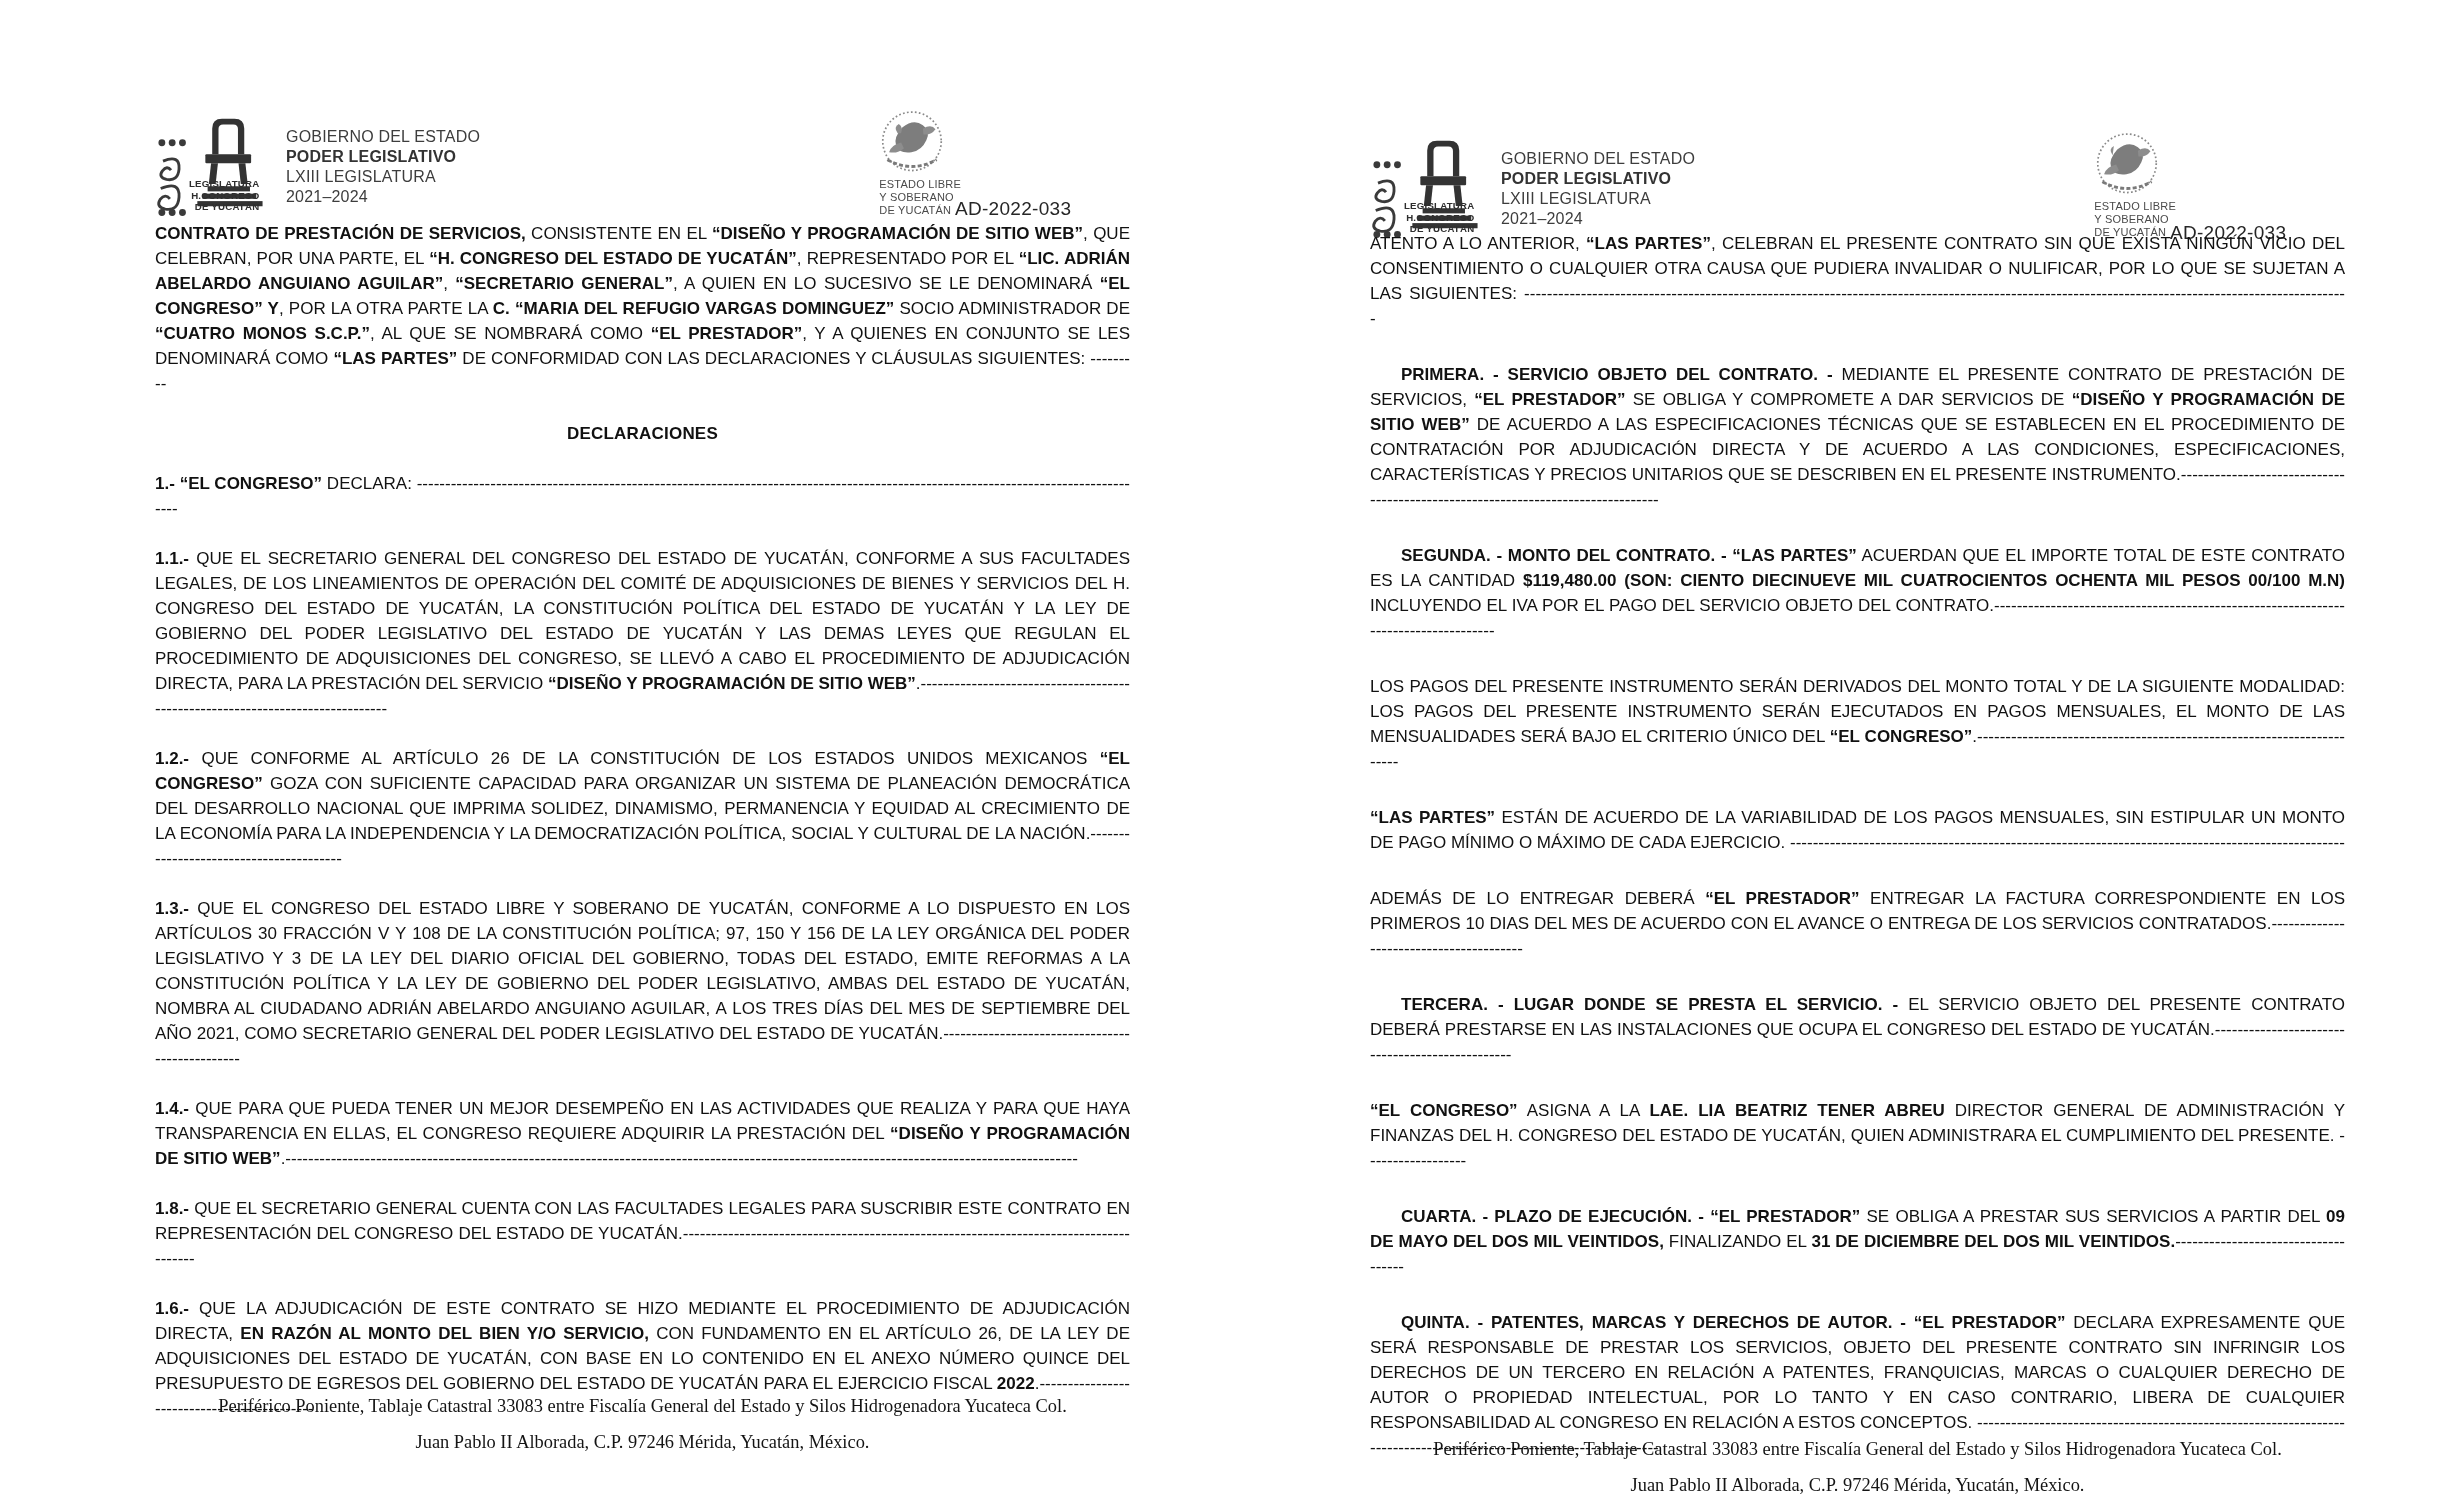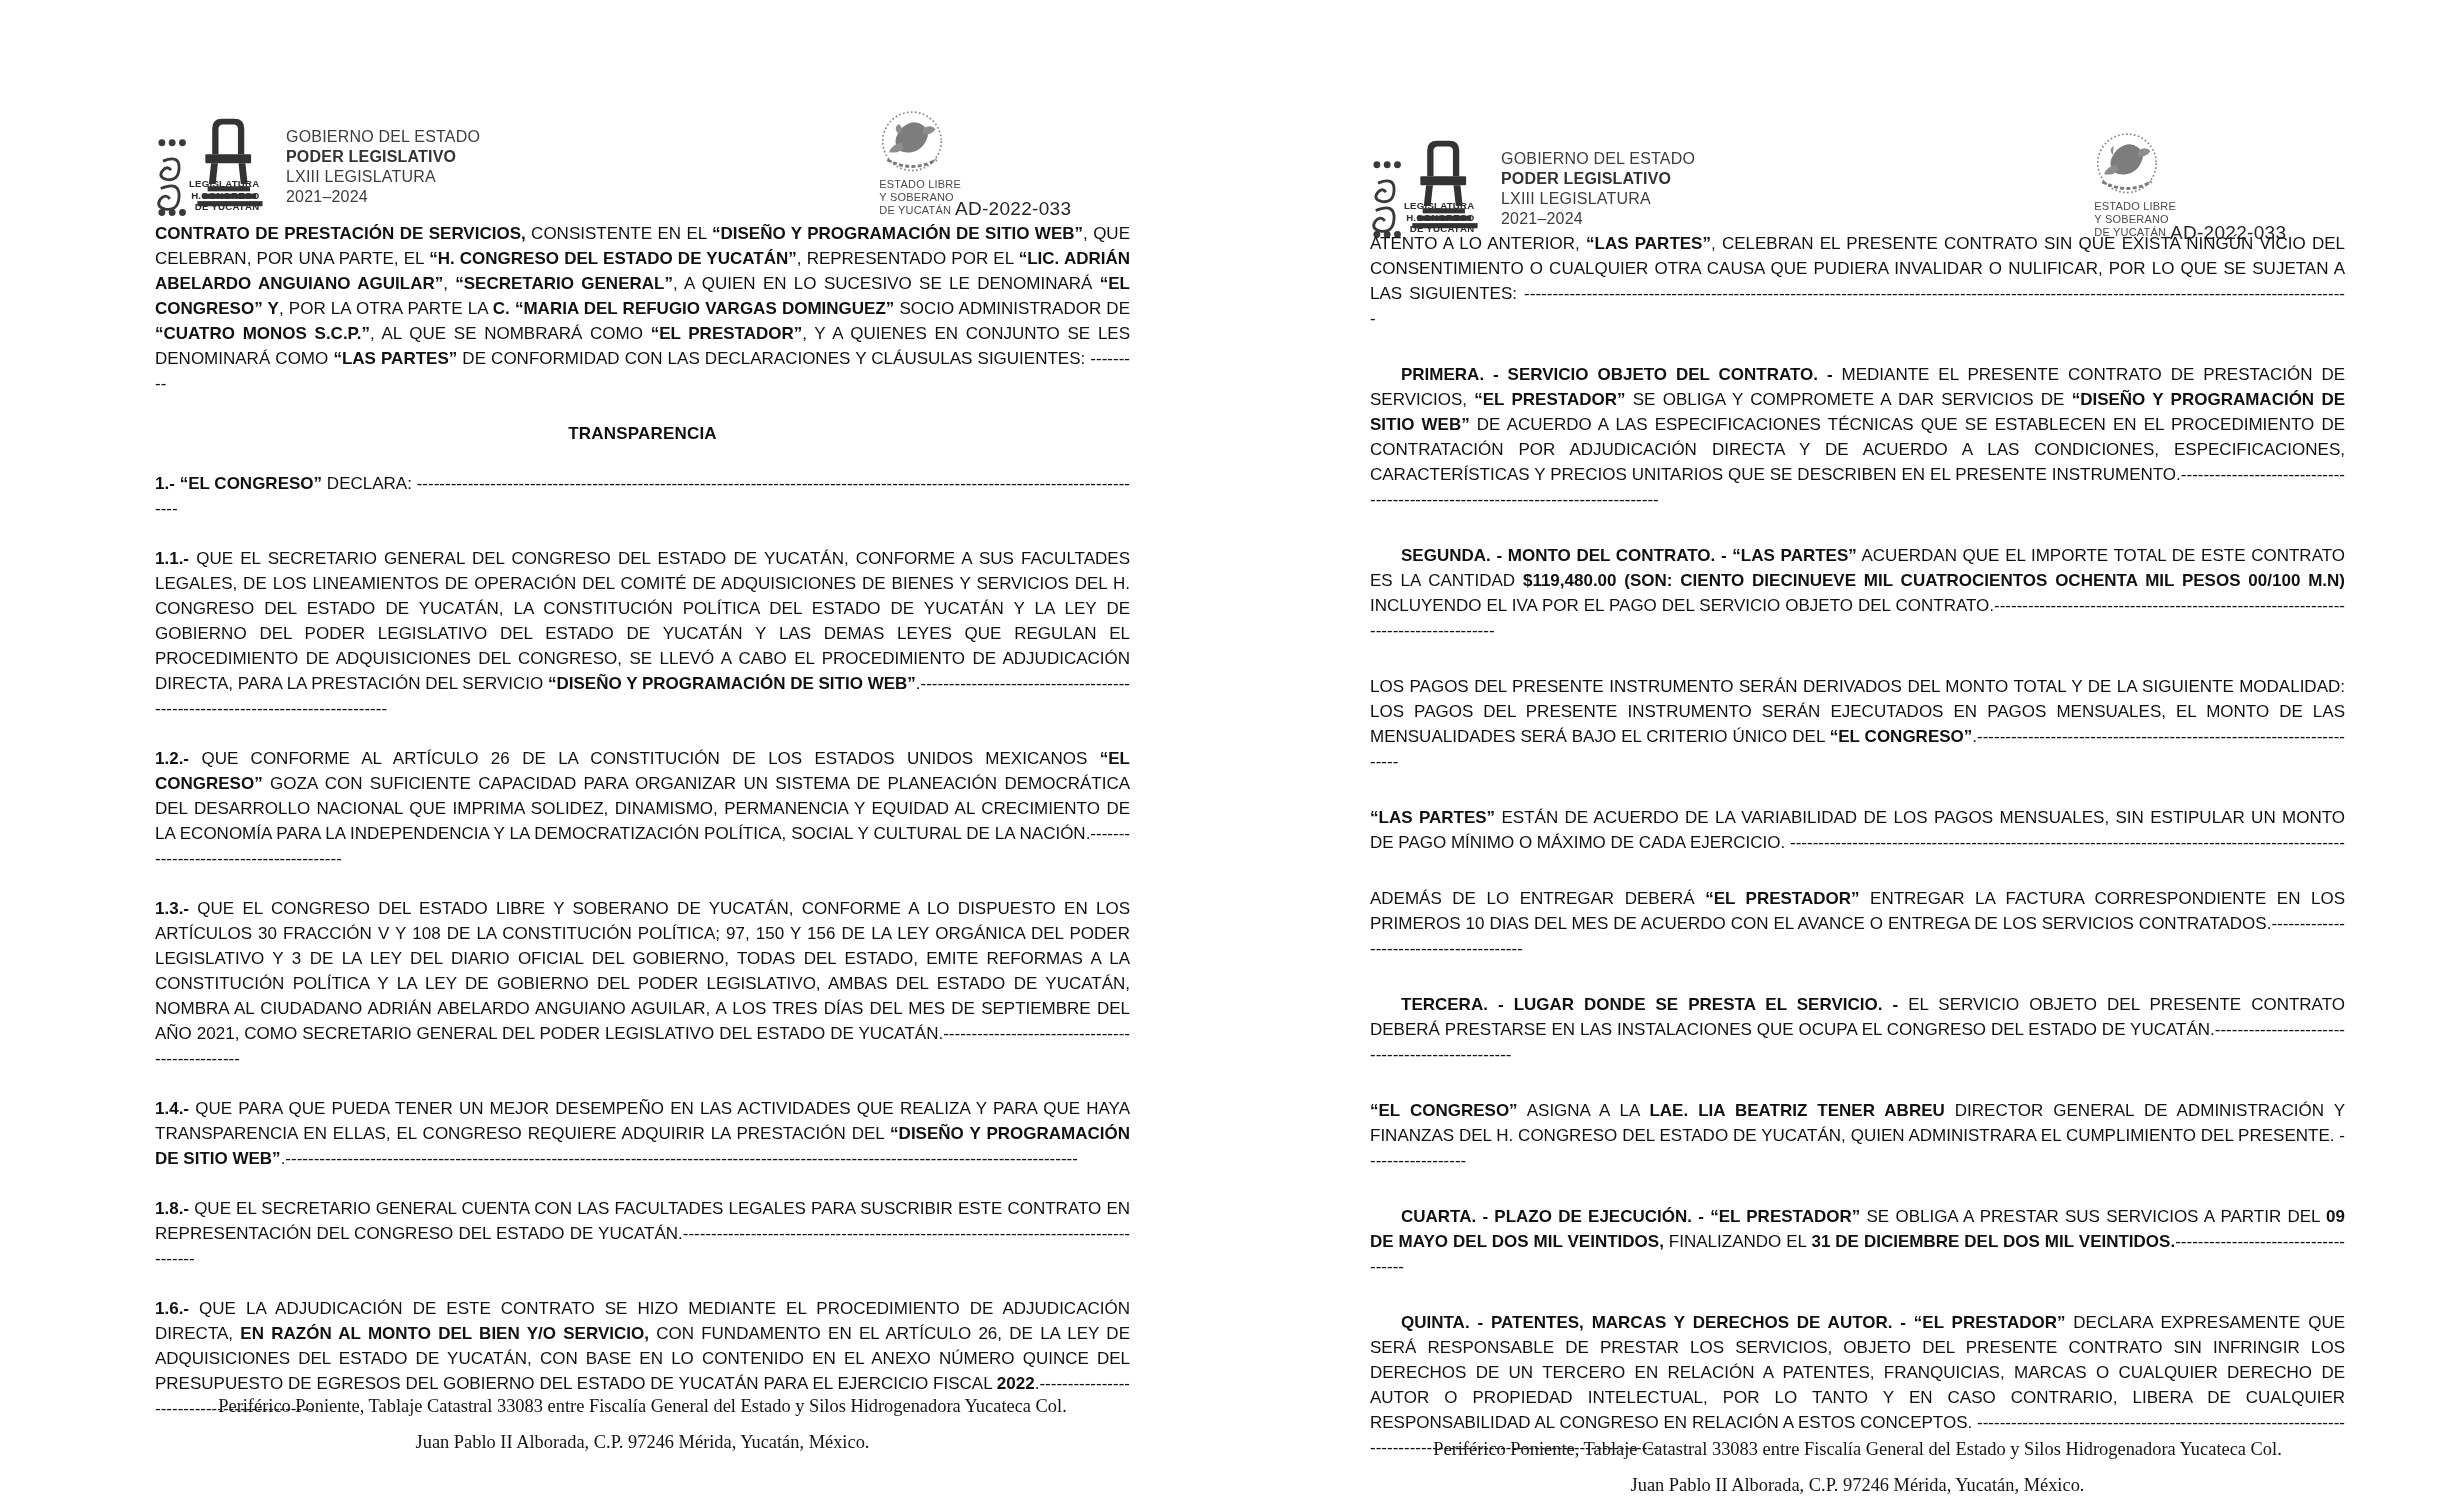--- a/index.html
+++ b/index.html
@@ -98,21 +98,21 @@
         <div>ESTADO LIBRE</div>
         <div>Y SOBERANO</div>
         <div>DE YUCATÁN</div>
       </div>
     </div>
     <div class="ad-number">AD-2022-033</div>
   </div>
 
   <div class="doc-body">
       <div class="para"><span class="b">CONTRATO DE PRESTACIÓN DE SERVICIOS,</span><span> CONSISTENTE EN EL </span><span class="b">“DISEÑO Y PROGRAMACIÓN DE SITIO WEB”</span><span>, QUE CELEBRAN, POR UNA PARTE, EL </span><span class="b">“H. CONGRESO DEL ESTADO DE YUCATÁN”</span><span>, REPRESENTADO POR EL </span><span class="b">“LIC. ADRIÁN ABELARDO ANGUIANO AGUILAR”</span><span>, </span><span class="b">“SECRETARIO GENERAL”</span><span>, A QUIEN EN LO SUCESIVO SE LE DENOMINARÁ </span><span class="b">“EL CONGRESO” Y</span><span>, POR LA OTRA PARTE LA </span><span class="b">C. “MARIA DEL REFUGIO VARGAS DOMINGUEZ”</span><span>  SOCIO ADMINISTRADOR DE </span><span class="b">“CUATRO MONOS S.C.P.”</span><span>, AL QUE SE NOMBRARÁ COMO </span><span class="b">“EL PRESTADOR”</span><span>, Y A QUIENES EN CONJUNTO SE LES DENOMINARÁ COMO </span><span class="b">“LAS PARTES”</span><span> DE CONFORMIDAD CON LAS DECLARACIONES Y CLÁUSULAS SIGUIENTES: ---------</span></div>
-      <div class="para heading"><span class="b">TRANSPARENCIA</span></div>
+      <div class="para heading"><span class="b">DECLARACIONES</span></div>
       <div class="para"><span class="b">1.- “EL CONGRESO”</span><span> DECLARA: ----------------------------------------------------------------------------------------------------------------------------------</span></div>
       <div class="para"><span class="b">1.1.- </span><span>QUE EL SECRETARIO GENERAL DEL CONGRESO DEL ESTADO DE YUCATÁN, CONFORME A SUS FACULTADES LEGALES,  DE LOS LINEAMIENTOS DE OPERACIÓN DEL COMITÉ DE ADQUISICIONES DE BIENES Y SERVICIOS DEL H. CONGRESO DEL ESTADO DE YUCATÁN, LA CONSTITUCIÓN POLÍTICA DEL ESTADO DE YUCATÁN Y LA LEY DE GOBIERNO DEL PODER LEGISLATIVO DEL ESTADO DE YUCATÁN Y LAS DEMAS LEYES QUE REGULAN EL PROCEDIMIENTO DE ADQUISICIONES DEL CONGRESO, SE LLEVÓ A CABO EL PROCEDIMIENTO DE ADJUDICACIÓN DIRECTA, PARA LA PRESTACIÓN DEL SERVICIO </span><span class="b">“DISEÑO Y PROGRAMACIÓN DE SITIO WEB”</span><span>.------------------------------------------------------------------------------</span></div>
       <div class="para"><span class="b">1.2.- </span><span>QUE CONFORME AL ARTÍCULO 26 DE LA CONSTITUCIÓN DE LOS ESTADOS UNIDOS MEXICANOS </span><span class="b">“EL CONGRESO”</span><span> GOZA CON SUFICIENTE CAPACIDAD PARA ORGANIZAR UN SISTEMA DE PLANEACIÓN DEMOCRÁTICA DEL DESARROLLO NACIONAL QUE IMPRIMA SOLIDEZ, DINAMISMO, PERMANENCIA Y EQUIDAD AL CRECIMIENTO DE LA ECONOMÍA PARA LA INDEPENDENCIA Y LA DEMOCRATIZACIÓN POLÍTICA, SOCIAL Y CULTURAL DE LA NACIÓN.----------------------------------------</span></div>
       <div class="para"><span class="b">1.3.- </span><span>QUE EL CONGRESO DEL ESTADO LIBRE Y SOBERANO DE YUCATÁN, CONFORME A LO DISPUESTO EN LOS ARTÍCULOS 30 FRACCIÓN V Y 108 DE LA CONSTITUCIÓN POLÍTICA; 97, 150 Y 156 DE LA LEY ORGÁNICA DEL PODER LEGISLATIVO Y 3 DE LA LEY DEL DIARIO OFICIAL DEL GOBIERNO, TODAS DEL ESTADO, EMITE REFORMAS A LA CONSTITUCIÓN POLÍTICA Y LA LEY DE GOBIERNO DEL PODER LEGISLATIVO, AMBAS DEL ESTADO DE YUCATÁN, NOMBRA AL CIUDADANO ADRIÁN ABELARDO ANGUIANO AGUILAR, A LOS TRES DÍAS DEL MES DE SEPTIEMBRE DEL AÑO 2021, COMO SECRETARIO GENERAL DEL PODER LEGISLATIVO DEL ESTADO DE YUCATÁN.------------------------------------------------</span></div>
       <div class="para"><span class="b">1.4.- </span><span>QUE PARA QUE PUEDA TENER UN MEJOR DESEMPEÑO EN LAS ACTIVIDADES QUE REALIZA Y PARA QUE HAYA TRANSPARENCIA EN ELLAS, EL CONGRESO REQUIERE ADQUIRIR LA PRESTACIÓN DEL </span><span class="b">“DISEÑO Y PROGRAMACIÓN DE SITIO WEB”</span><span>.--------------------------------------------------------------------------------------------------------------------------------------------</span></div>
       <div class="para"><span class="b">1.8.- </span><span>QUE EL SECRETARIO GENERAL CUENTA CON LAS FACULTADES LEGALES PARA SUSCRIBIR ESTE CONTRATO EN REPRESENTACIÓN DEL CONGRESO DEL ESTADO DE YUCATÁN.--------------------------------------------------------------------------------------</span></div>
       <div class="para"><span class="b">1.6.- </span><span>QUE LA ADJUDICACIÓN DE ESTE CONTRATO SE HIZO MEDIANTE EL PROCEDIMIENTO DE ADJUDICACIÓN DIRECTA, </span><span class="b">EN RAZÓN AL MONTO DEL BIEN Y/O SERVICIO,</span><span> CON FUNDAMENTO EN EL ARTÍCULO 26, DE LA LEY DE ADQUISICIONES DEL ESTADO DE YUCATÁN, CON BASE EN LO CONTENIDO EN EL ANEXO NÚMERO QUINCE DEL PRESUPUESTO DE EGRESOS DEL GOBIERNO DEL ESTADO DE YUCATÁN PARA EL EJERCICIO FISCAL </span><span class="b">2022</span><span>.--------------------------------------------</span></div>
     </div>
 
   <div class="footer">

